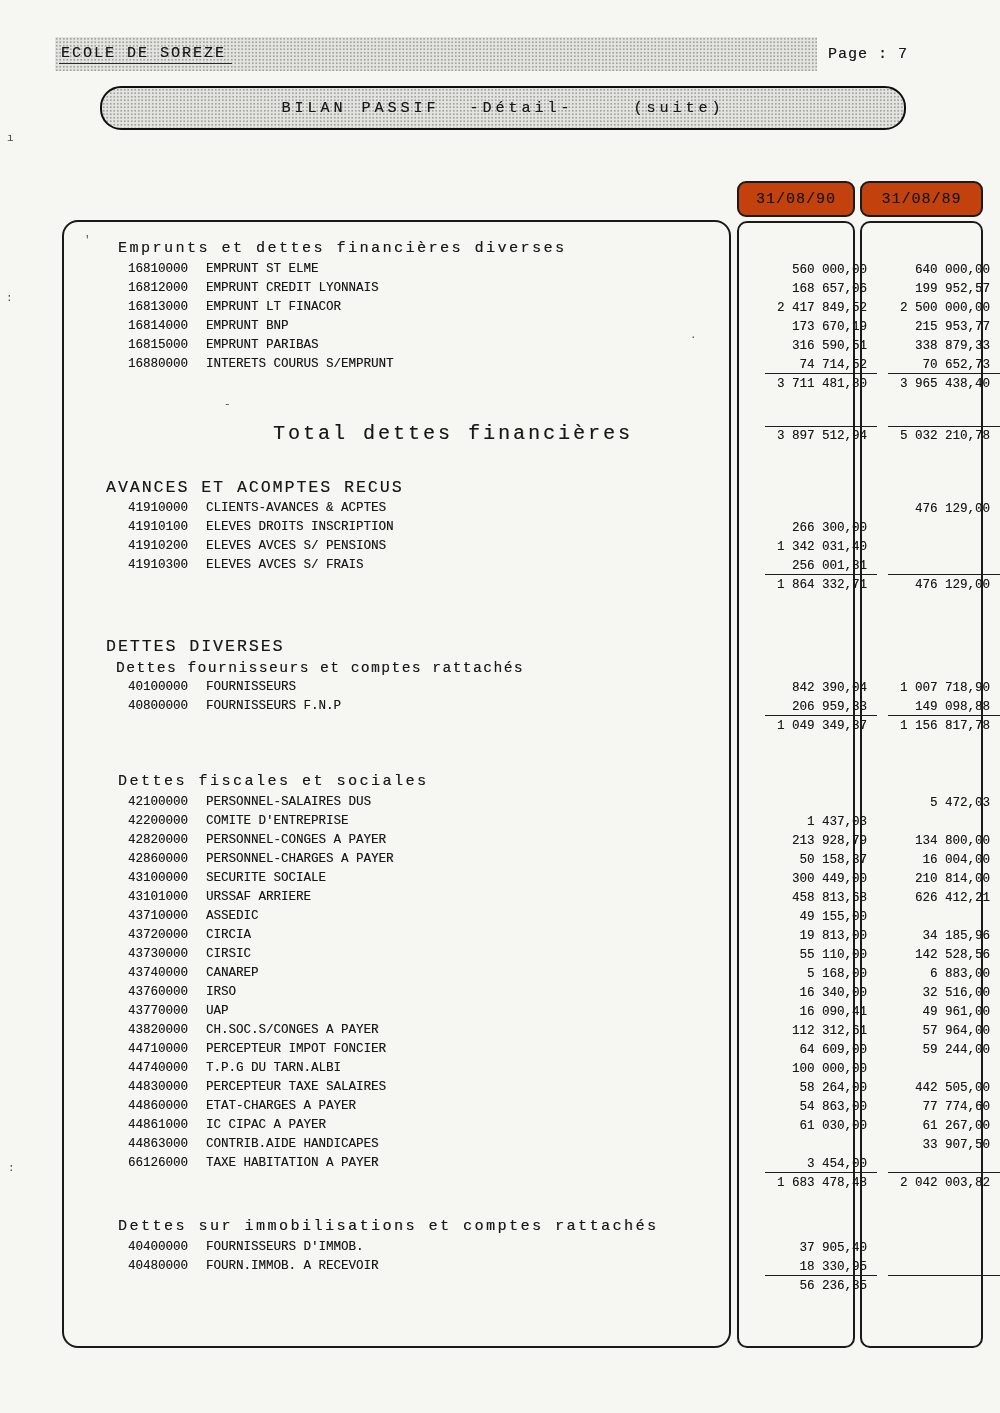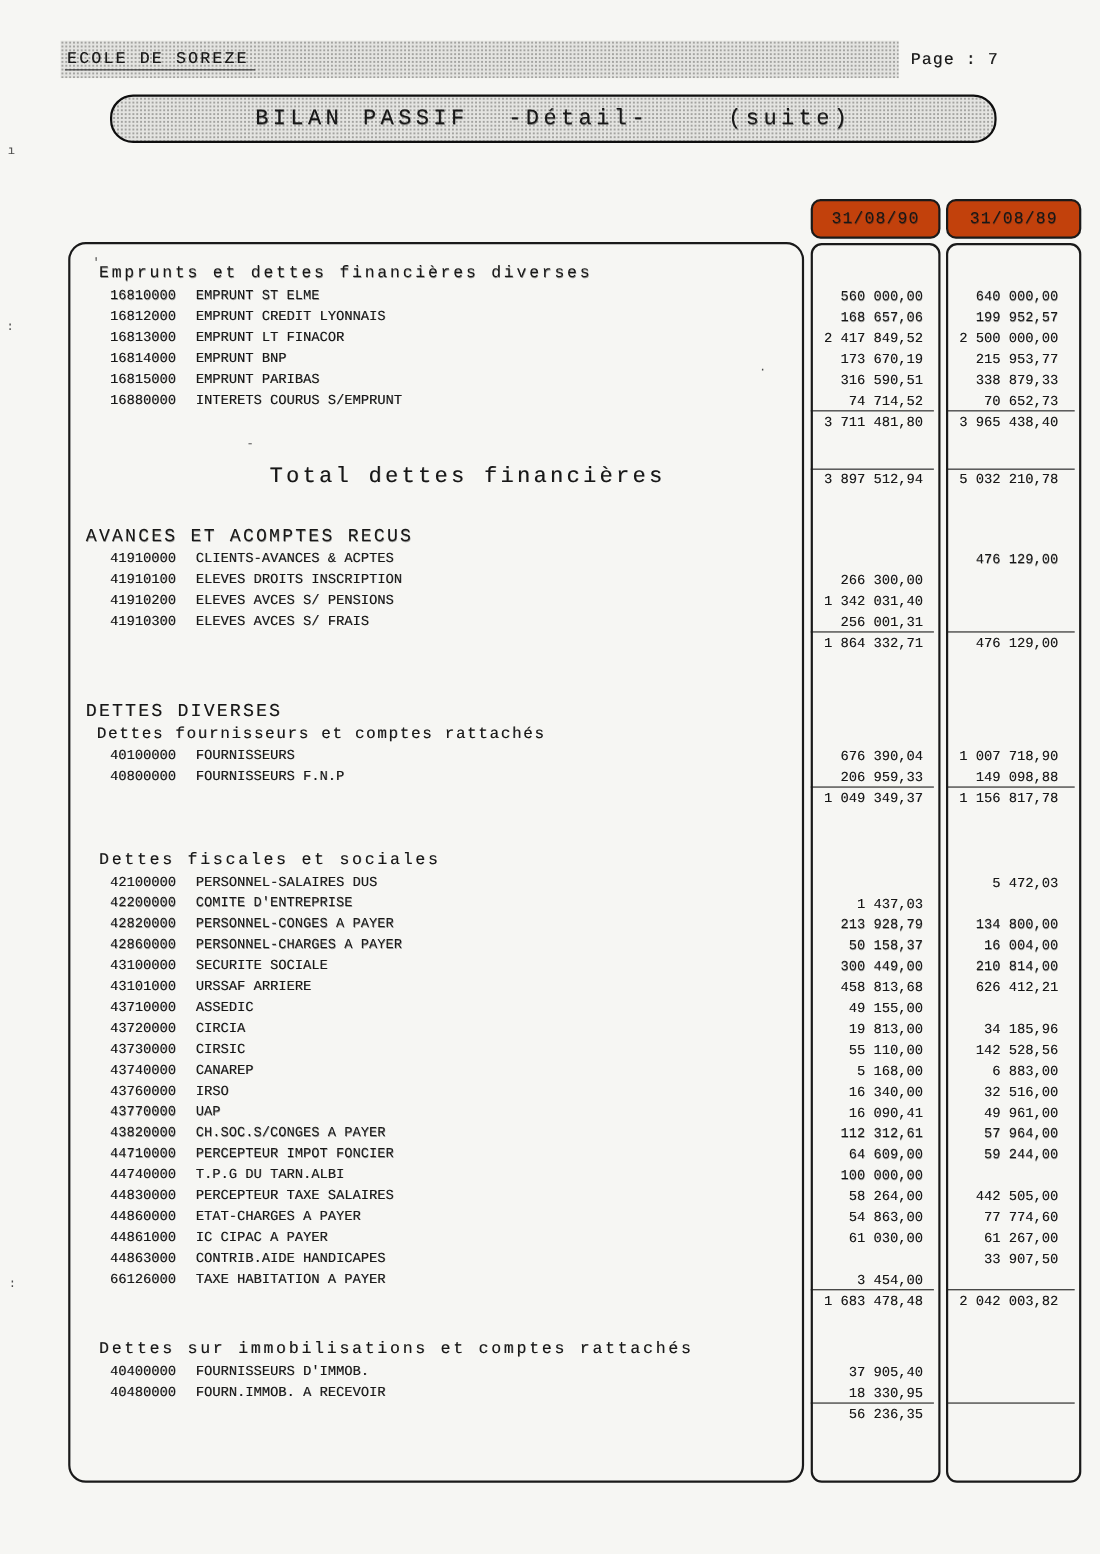--- a/index.html
+++ b/index.html
@@ -24,21 +24,21 @@
   .school{
     font-size:15px;letter-spacing:2px;margin-left:4px;
     border-bottom:1.5px solid #2a2a2a;padding:0 6px 1px 2px;text-align:right;
   }
   .page-label{position:absolute;left:828px;top:46px;font-size:15px;letter-spacing:1px;}
   
   .banner{
     position:absolute;left:100px;top:86px;width:802px;height:40px;
     border:2.5px solid #0e0e0e;border-radius:21px;
     display:flex;align-items:center;justify-content:center;
-    font-size:20px;letter-spacing:4px;word-spacing:2px;white-space:pre;
+    font-size:15px;letter-spacing:4px;word-spacing:2px;white-space:pre;
   }
   
   .colhead{
     position:absolute;top:181px;height:36px;border:2px solid #1a1a1a;border-radius:9px;
     display:flex;align-items:center;justify-content:center;
     font-size:15px;letter-spacing:1px;background:#c2410c;box-sizing:border-box;
   }
   .colhead.c1{left:737px;width:118px;}
   .colhead.c2{left:860px;width:123px;}
   
@@ -46,21 +46,21 @@
     position:absolute;left:62px;top:220px;width:669px;height:1128px;
     border:2.5px solid #1a1a1a;border-radius:16px;box-sizing:border-box;
   }
   .valbox{
     position:absolute;top:221px;height:1127px;border:2px solid #1a1a1a;
     border-radius:10px;box-sizing:border-box;
   }
   .valbox.c1{left:737px;width:118px;}
   .valbox.c2{left:860px;width:123px;}
   
-  #content{position:absolute;left:62px;top:238px;width:846px;}
+  #content{position:absolute;left:62px;top:238px;width:846px;padding-left:28px;}
   .line{position:relative;white-space:pre;}
   .line.row,.line.sub{height:19px;line-height:19px;font-size:12.5px;}
   .line.row{padding-left:38px;}
   .acct{display:inline-block;min-width:78px;}
   .line.title{height:22px;line-height:22px;font-size:15px;letter-spacing:2.5px;padding-left:28px;}
   .line.htitle{height:22px;line-height:22px;font-size:16.5px;letter-spacing:2px;padding-left:16px;}
   .line.subtitle{height:20px;line-height:20px;font-size:14.5px;letter-spacing:1.5px;padding-left:26px;}
   .line.total{height:26px;line-height:26px;}
   .line.total .lbl{font-size:20px;letter-spacing:3px;padding-left:183px;}
   .v{
@@ -111,21 +111,21 @@
     <div class="line gap" style="height: 30px;"></div>
     <div class="line htitle">AVANCES ET ACOMPTES RECUS</div>
     <div class="line row"><span class="acct">41910000</span><span class="lbl">CLIENTS-AVANCES &amp; ACPTES</span><span class="v v1"></span><span class="v v2">476 129,00</span></div>
     <div class="line row"><span class="acct">41910100</span><span class="lbl">ELEVES DROITS INSCRIPTION</span><span class="v v1">266 300,00</span><span class="v v2"></span></div>
     <div class="line row"><span class="acct">41910200</span><span class="lbl">ELEVES AVCES S/ PENSIONS</span><span class="v v1">1 342 031,40</span><span class="v v2"></span></div>
     <div class="line row"><span class="acct">41910300</span><span class="lbl">ELEVES AVCES S/ FRAIS</span><span class="v v1 u">256 001,31</span><span class="v v2 u"></span></div>
     <div class="line sub"><span class="v v1">1 864 332,71</span><span class="v v2">476 129,00</span></div>
     <div class="line gap" style="height: 42px;"></div>
     <div class="line htitle">DETTES DIVERSES</div>
     <div class="line subtitle">Dettes fournisseurs et comptes rattachés</div>
-    <div class="line row"><span class="acct">40100000</span><span class="lbl">FOURNISSEURS</span><span class="v v1">676 390,04</span><span class="v v2">1 007 718,90</span></div>
+    <div class="line row"><span class="acct">40100000</span><span class="lbl">FOURNISSEURS</span><span class="v v1">842 390,04</span><span class="v v2">1 007 718,90</span></div>
     <div class="line row"><span class="acct">40800000</span><span class="lbl">FOURNISSEURS F.N.P</span><span class="v v1 u">206 959,33</span><span class="v v2 u">149 098,88</span></div>
     <div class="line sub"><span class="v v1">1 049 349,37</span><span class="v v2">1 156 817,78</span></div>
     <div class="line gap" style="height: 36px;"></div>
     <div class="line title">Dettes fiscales et sociales</div>
     <div class="line row"><span class="acct">42100000</span><span class="lbl">PERSONNEL-SALAIRES DUS</span><span class="v v1"></span><span class="v v2">5 472,03</span></div>
     <div class="line row"><span class="acct">42200000</span><span class="lbl">COMITE D'ENTREPRISE</span><span class="v v1">1 437,03</span><span class="v v2"></span></div>
     <div class="line row"><span class="acct">42820000</span><span class="lbl">PERSONNEL-CONGES A PAYER</span><span class="v v1">213 928,79</span><span class="v v2">134 800,00</span></div>
     <div class="line row"><span class="acct">42860000</span><span class="lbl">PERSONNEL-CHARGES A PAYER</span><span class="v v1">50 158,37</span><span class="v v2">16 004,00</span></div>
     <div class="line row"><span class="acct">43100000</span><span class="lbl">SECURITE SOCIALE</span><span class="v v1">300 449,00</span><span class="v v2">210 814,00</span></div>
     <div class="line row"><span class="acct">43101000</span><span class="lbl">URSSAF ARRIERE</span><span class="v v1">458 813,68</span><span class="v v2">626 412,21</span></div>

